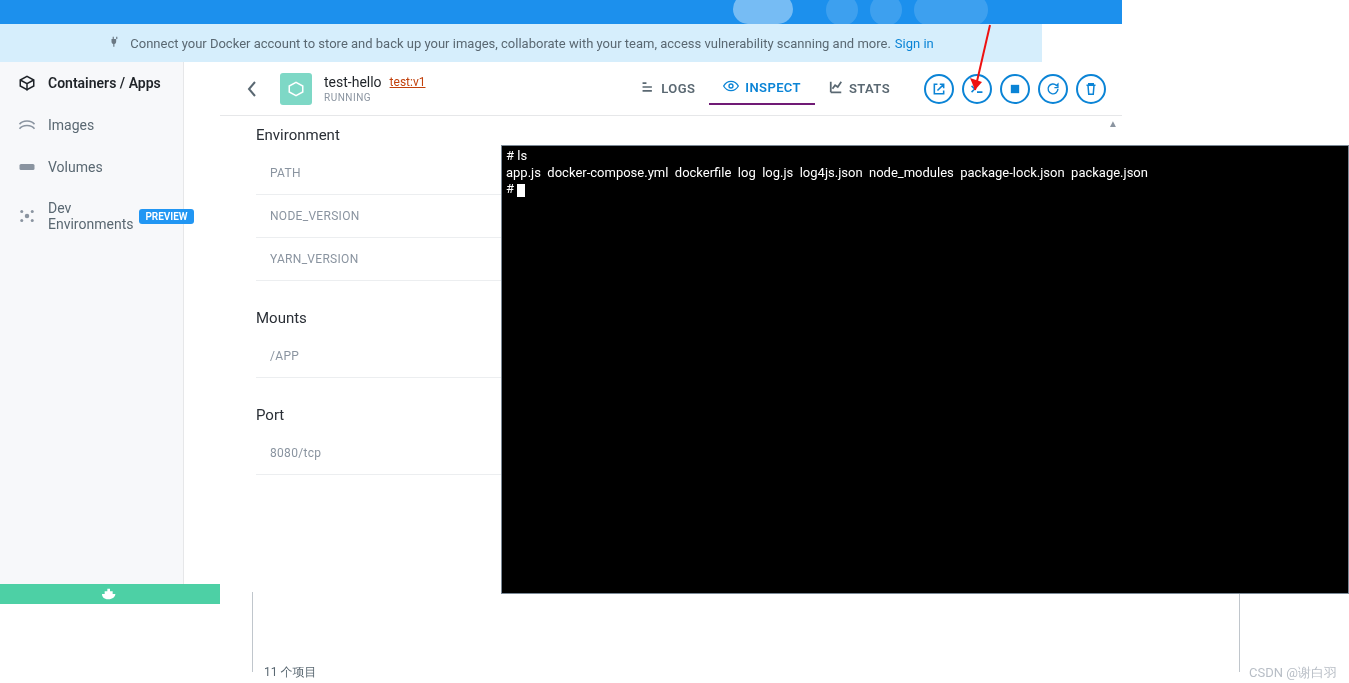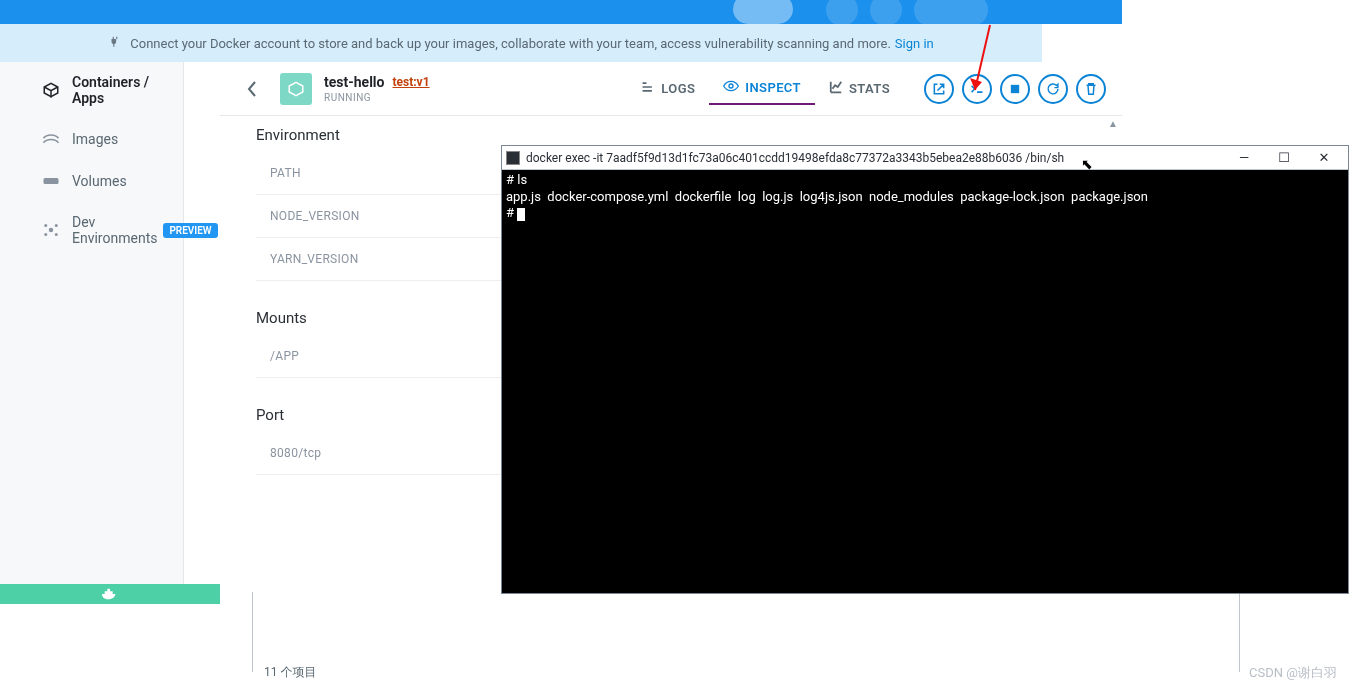--- a/index.html
+++ b/index.html
@@ -6,34 +6,34 @@
 body { width: 1349px; height: 683px; background: #fff; position: relative; overflow: hidden; }
 
 .top-header { position: absolute; top: 0; left: 0; width: 1122px; height: 24px; background: #1c90ed; }
 .top-header .circle-btn { position: absolute; top: -6px; width: 32px; height: 32px; border-radius: 50%; background: rgba(255,255,255,0.15); }
 .top-header .pill-btn { position: absolute; top: -6px; left: 733px; width: 60px; height: 30px; border-radius: 15px; background: rgba(255,255,255,0.4); }
 
 .banner { position: absolute; top: 24px; left: 0; width: 1042px; height: 38px; background: #d6eefc; color: #5a6872; font-size: 13px; display: flex; align-items: center; justify-content: center; }
 .banner a { color: #0b84d6; text-decoration: none; margin-left: 4px; }
 .banner .plug-icon { margin-right: 8px; color: #6a7884; }
 
-.sidebar { position: absolute; top: 62px; left: 0; width: 184px; height: 540px; background: #f7f8fa; border-right: 1px solid #e6e7e9; padding-left: 24px; }
+.sidebar { position: absolute; top: 62px; left: 0; width: 184px; height: 540px; background: #f7f8fa; border-right: 1px solid #e6e7e9; }
 .sidebar-item { display: flex; align-items: center; padding: 12px 18px; font-size: 14px; color: #5a6872; cursor: pointer; }
 .sidebar-item.active { font-weight: 600; color: #1f2328; }
 .sidebar-item .icon { width: 18px; height: 18px; margin-right: 12px; display: flex; align-items: center; justify-content: center; }
 .sidebar-item .badge { background: #2196f3; color: #fff; font-size: 10px; font-weight: 600; padding: 2px 6px; border-radius: 3px; margin-left: 6px; }
 
 .bottom-bar { position: absolute; top: 584px; left: 0; width: 220px; height: 20px; background: #4dd0a5; display: flex; align-items: center; justify-content: center; }
 
 .content { position: absolute; top: 62px; left: 220px; width: 902px; height: 542px; background: #fff; overflow: hidden; }
 .content-header { display: flex; align-items: center; padding: 10px 16px; border-bottom: 1px solid #e6e7e9; }
 .back-btn { width: 32px; height: 32px; display: flex; align-items: center; justify-content: center; cursor: pointer; color: #5a6872; }
 .container-icon { width: 32px; height: 32px; background: #7ed8c6; border-radius: 3px; margin: 0 12px; display: flex; align-items: center; justify-content: center; }
 .container-title-block { flex: 0 0 auto; }
-.container-title { font-size: 14px; color: #1f2328; display: flex; align-items: center; font-weight: bold; }
+.container-title { font-size: 14px; color: #1f2328; display: flex; align-items: center; }
 .container-title .tag-link { color: #c2410c; margin-left: 8px; font-size: 12px; }
 .container-status { font-size: 10px; color: #8a94a0; letter-spacing: 0.5px; margin-top: 2px; }
 .tabs { margin-left: auto; display: flex; align-items: center; }
 .tab { display: flex; align-items: center; padding: 8px 14px; font-size: 13px; font-weight: 600; color: #5a6872; cursor: pointer; letter-spacing: 0.4px; }
 .tab.active { color: #0b84d6; border-bottom: 2px solid #701a75; }
 .tab-icon { margin-right: 6px; }
 .actions { display: flex; align-items: center; margin-left: 20px; gap: 8px; }
 .action-btn { width: 30px; height: 30px; border: 2px solid #0b84d6; border-radius: 50%; display: flex; align-items: center; justify-content: center; cursor: pointer; color: #0b84d6; }
 
 .inspect-body { padding: 10px 36px; }
@@ -214,30 +214,20 @@
     <div class="env-row">8080/tcp</div>
   </div>
 </div>
 
 <svg class="arrow-annotation" width="40" height="90">
   <line x1="30" y1="5" x2="15" y2="70" stroke="#e11" stroke-width="2"></line>
   <polygon points="15,70 10,58 22,62" fill="#e11"></polygon>
 </svg>
 
 <div class="terminal-window">
-  <div class="terminal-titlebar">
-    <div class="term-icon"></div>
-    <span>docker  exec -it 7aadf5f9d13d1fc73a06c401ccdd19498efda8c77372a3343b5ebea2e88b6036 /bin/sh</span>
-    <span class="mouse-cursor">⬉</span>
-    <div class="terminal-controls">
-      <div class="ctrl">—</div>
-      <div class="ctrl">☐</div>
-      <div class="ctrl">✕</div>
-    </div>
-  </div>
   <div class="terminal-body"><span># ls</span>
 <span>app.js  docker-compose.yml  dockerfile  log  log.js  log4js.json  node_modules  package-lock.json  package.json</span>
 <span># </span><span class="cursor-blink"></span></div>
 </div>
 
 <div class="bottom-panel-border"></div>
 <div class="item-count">11 个项目</div>
 <div class="watermark">CSDN @谢白羽</div>
 
 </body></html>

